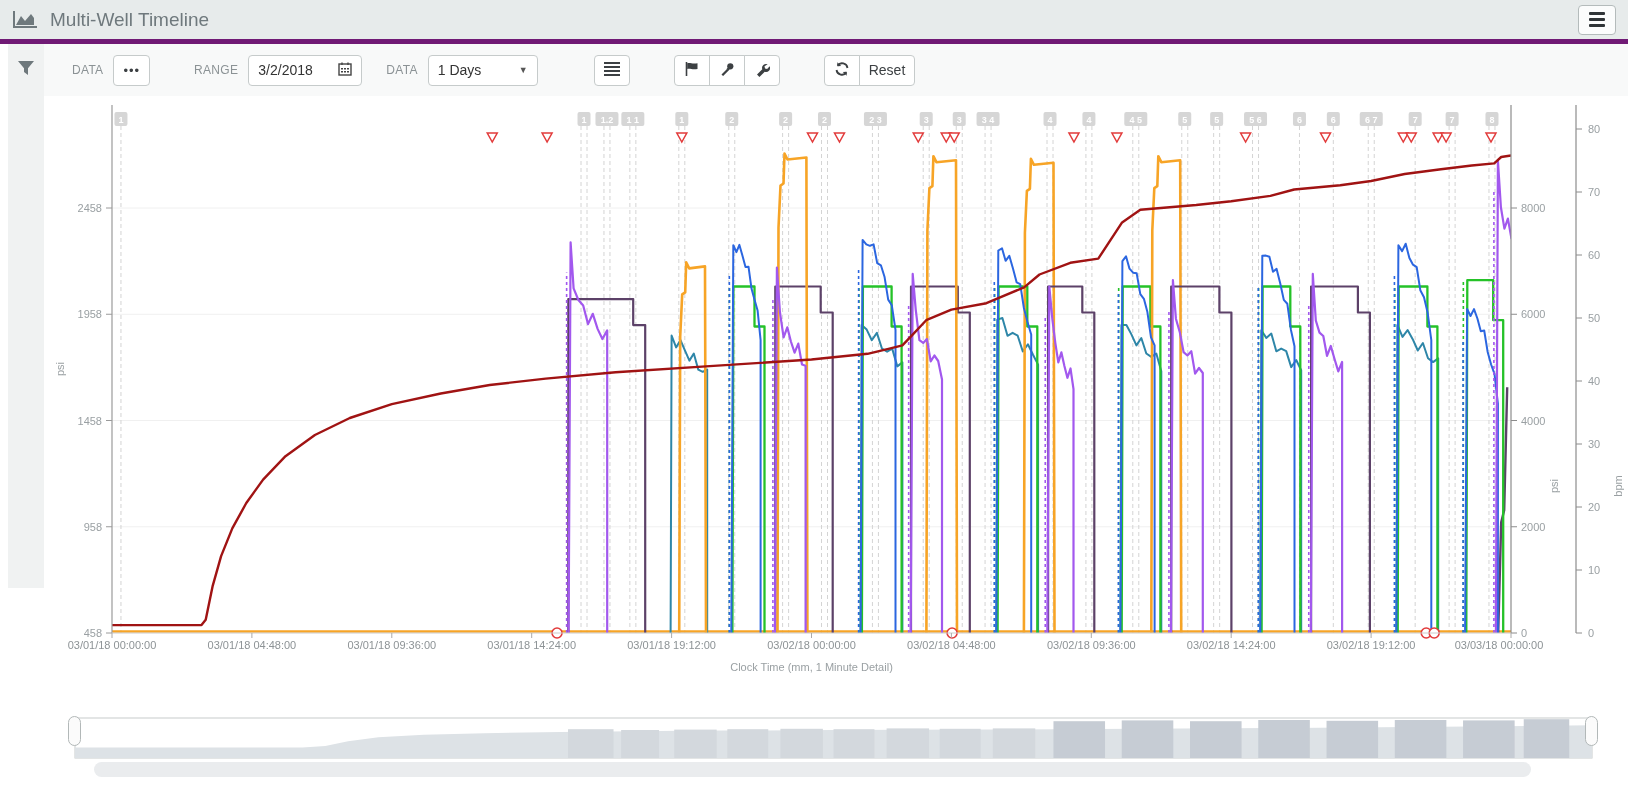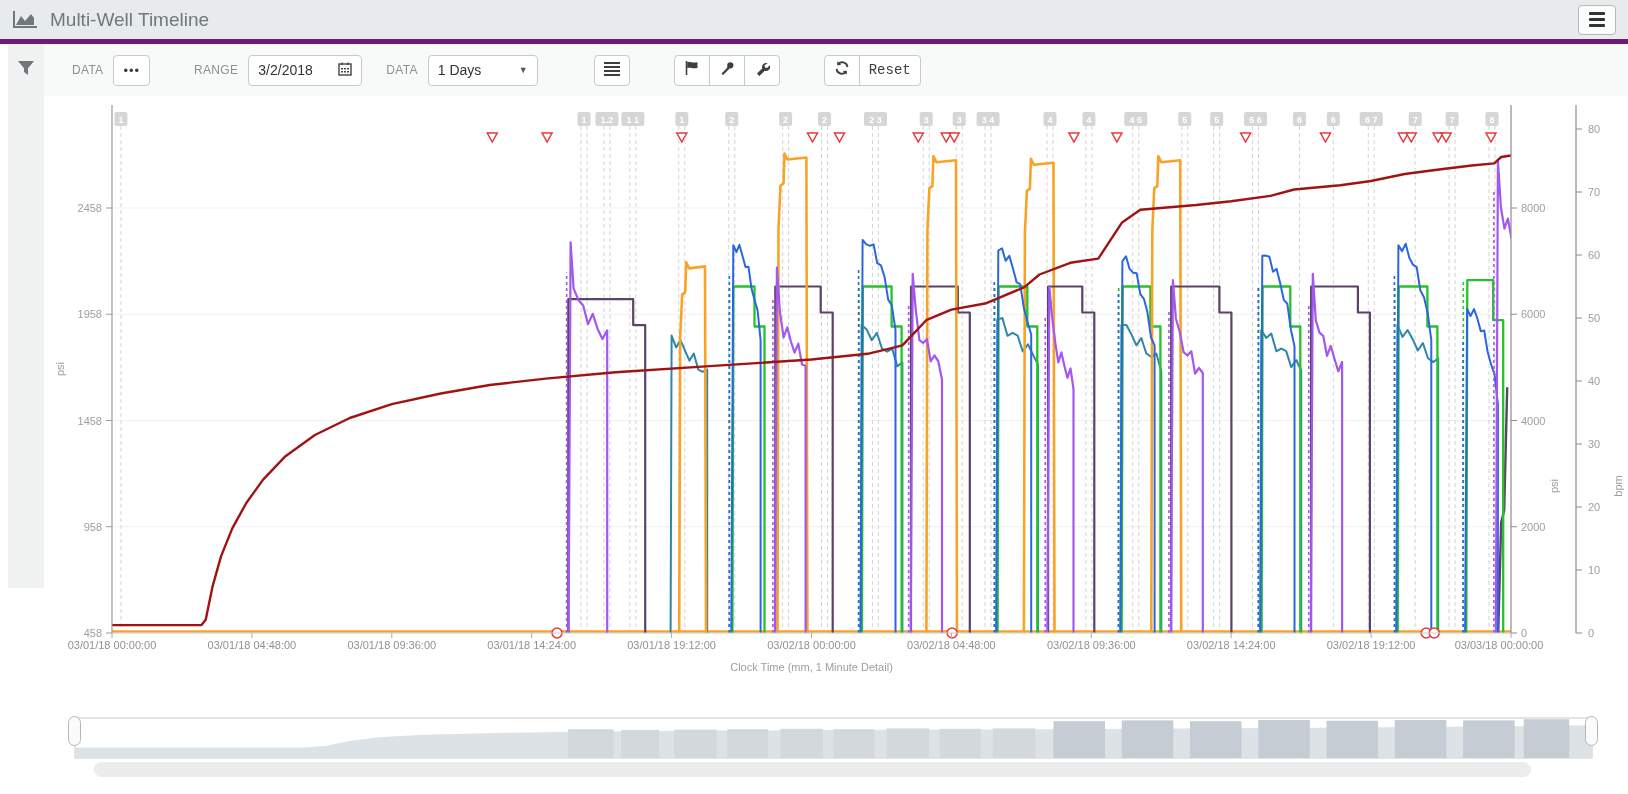--- a/index.html
+++ b/index.html
@@ -42,21 +42,21 @@
   }
   .dots { font-size:13px; letter-spacing:1px; color:#3c4043; line-height:1; }
   .field {
     height:31px; border:1px solid #c6cbcb; border-radius:4px; background:#fff;
     display:flex; align-items:center; padding:0 9px; font-size:14px; color:#333; gap:8px;
   }
   .field.date { width:114px; justify-content:space-between; }
   .field.select { width:110px; justify-content:space-between; cursor:pointer; }
   .caret { font-size:9px; color:#555; }
   .group { display:inline-flex; }
-  .group .btn { border-radius:0; margin-left:-1px;font-family:Liberation Mono, monospace; }
+  .group .btn { border-radius:0; margin-left:-1px; }
   .group .btn:first-child { border-radius:4px 0 0 4px; margin-left:0; }
   .group .btn:last-child  { border-radius:0 4px 4px 0; }
   .sp1 { width:36px; } .sp2 { width:24px; } .sp3 { width:4px; }
   
   #chart { display:block; background:#fff; }
   .nav-wrap { position:relative; height:98px; }
   #nav { display:block; }
   .nav-handle {
     position:absolute; width:13px; height:30px; top:20px;
     background:#fbfbfb; border:1px solid #b2b8b8; border-radius:7px; cursor:ew-resize;

